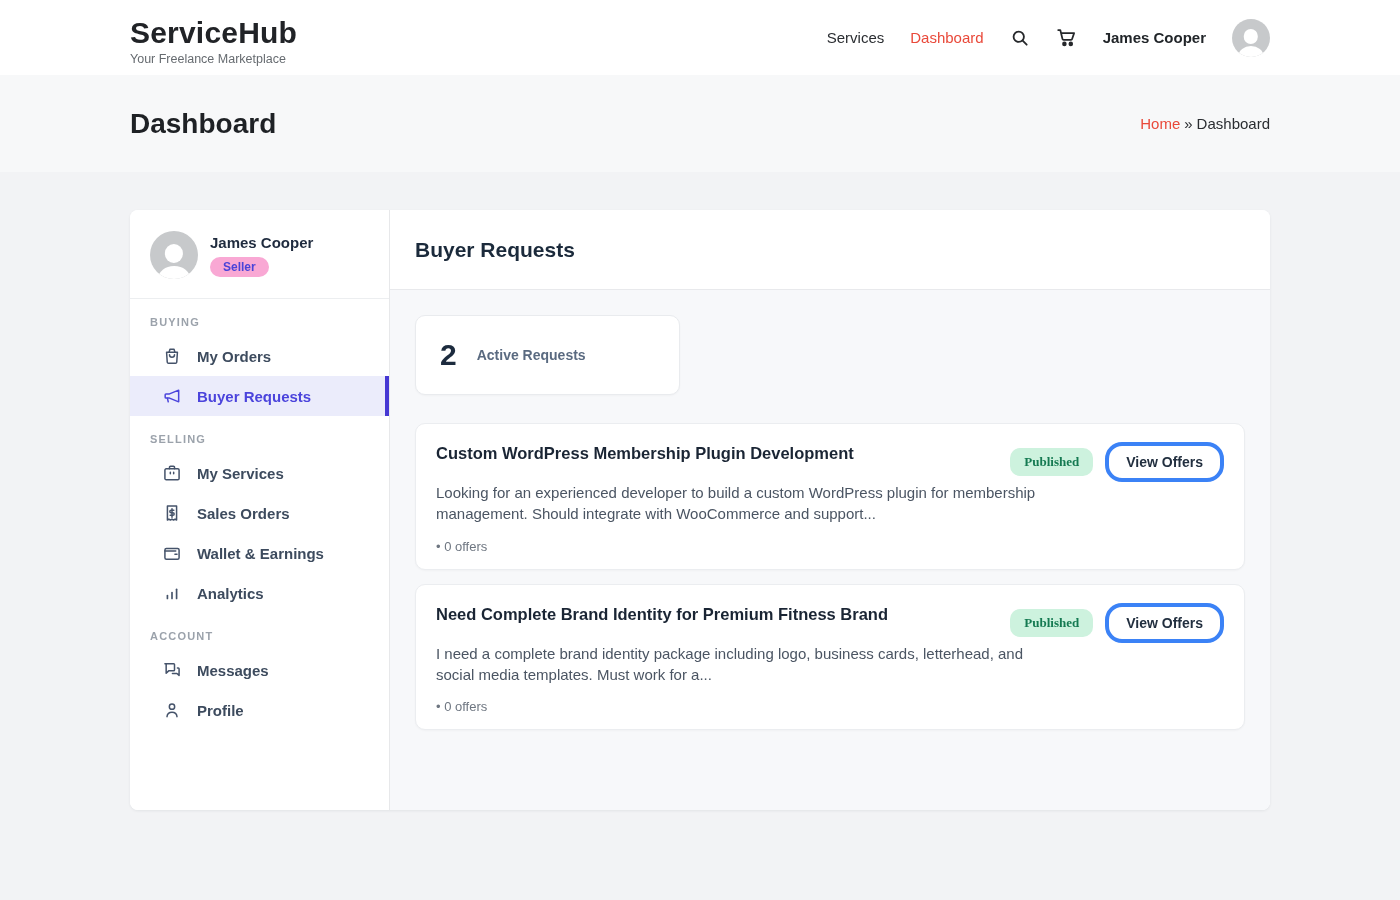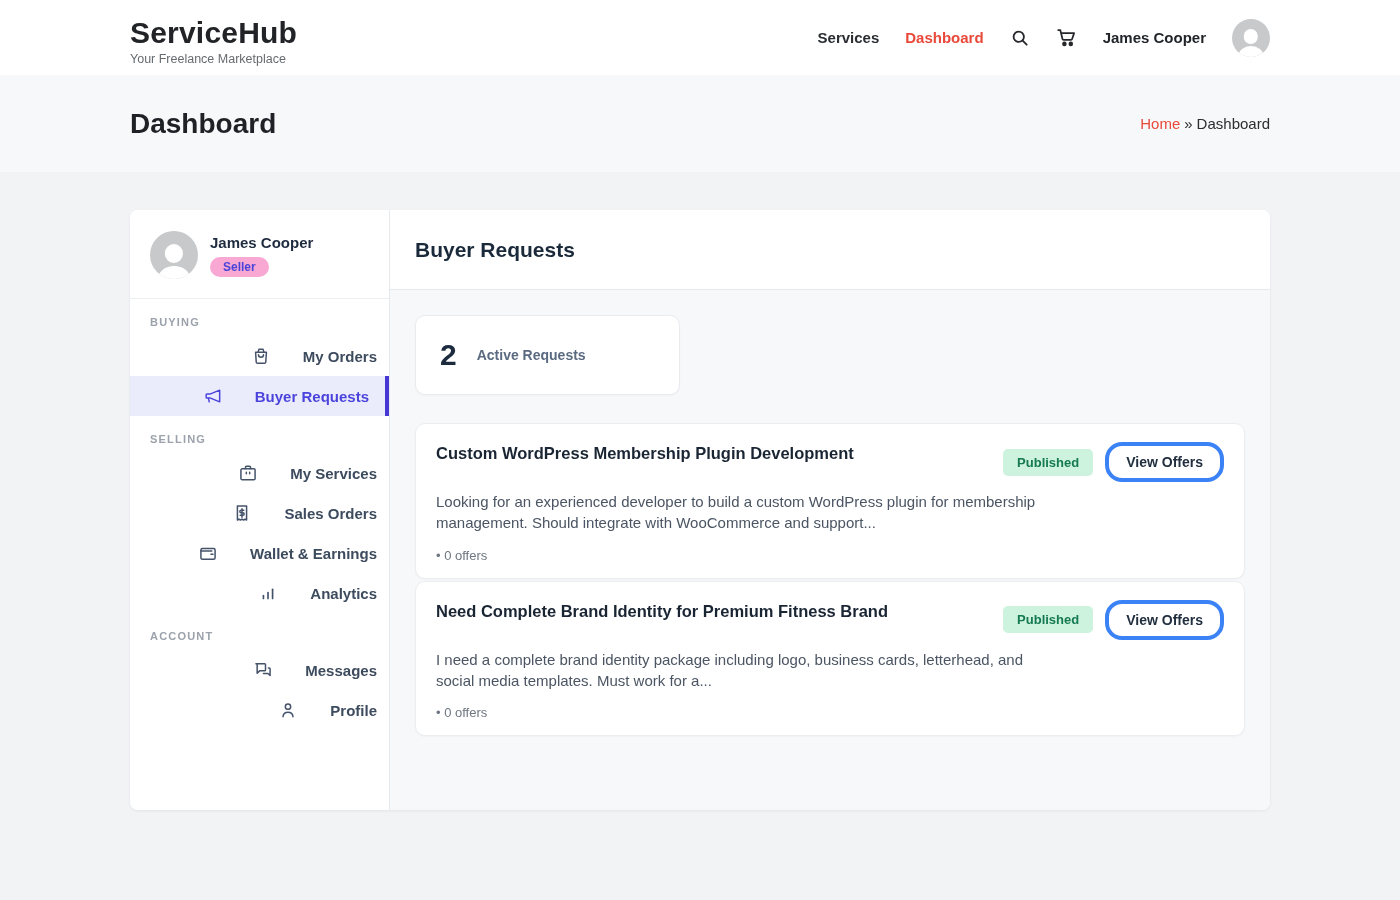--- a/index.html
+++ b/index.html
@@ -17,21 +17,21 @@
     background: #ffffff;
     display: flex;
     align-items: center;
     justify-content: space-between;
     padding: 0 130px;
   }
   .brand-block { display: flex; flex-direction: column; justify-content: center; padding-top: 6px; }
   .brand-name { font-size: 30px; font-weight: 700; color: #212327; letter-spacing: 0.2px; }
   .brand-tagline { font-size: 12.5px; color: #666b70; margin-top: 2px; }
   .header-right { display: flex; align-items: center; gap: 26px; }
-  .nav-link { font-size: 15px; font-weight: 700; color: #2a2d31; text-decoration: none; cursor: pointer; }
+  .nav-link { font-size: 15px; font-weight: 400; color: #2a2d31; text-decoration: none; cursor: pointer; }
   .nav-link.active { color: #e9493a; }
   .header-icon { display: inline-flex; align-items: center; cursor: pointer; color: #26282b; }
   .header-user-name { font-size: 15px; font-weight: 600; color: #212529; cursor: pointer; }
   .avatar {
     border-radius: 50%;
     background: #c7c9cb;
     position: relative;
     overflow: hidden;
     flex-shrink: 0;
   }
@@ -98,27 +98,26 @@
   .nav-section-label {
     font-size: 11px;
     font-weight: 700;
     letter-spacing: 1.2px;
     color: #9ba2ab;
     padding: 17px 20px 8px;
   }
   .nav-item {
     display: flex;
     align-items: center;
-    gap: 32px;
-    padding: 10px 12px;
+    gap: 15px;
+    padding: 10px 32px;
     font-size: 15px;
     font-weight: 600;
     color: #3d4b5e;
     cursor: pointer;
-    justify-content: flex-end;
   }
   .nav-item .nav-icon { display: inline-flex; color: #45536a; }
   .nav-item.active {
     background: #ebecfb;
     color: #4b44dc;
     border-right: 4px solid #4537d3;
     padding-right: 16px;
   }
   .nav-item.active .nav-icon { color: #4b44dc; }
 
@@ -155,52 +154,53 @@
     border-radius: 10px;
     padding: 22px 24px;
     display: flex;
     align-items: center;
     gap: 20px;
     box-shadow: 0 1px 2px rgba(20,25,40,0.03);
   }
   .stat-value { font-size: 30px; font-weight: 800; color: #1c2b3e; }
   .stat-label { font-size: 14px; font-weight: 600; color: #5a6a80; }
 
-  .request-list { margin-top: 28px; display: flex; flex-direction: column; gap: 2px; }
+  .request-list { margin-top: 28px; display: flex; flex-direction: column; gap: 14px; }
   .request-card {
     background: #ffffff;
     border: 1px solid #ebedf0;
     border-radius: 10px;
     padding: 18px 20px 15px;
     box-shadow: 0 1px 2px rgba(20,25,40,0.03);
   }
   .request-top { display: flex; justify-content: space-between; align-items: flex-start; }
   .request-title { font-size: 16.5px; font-weight: 700; color: #1a2534; padding-top: 2px; }
   .request-actions { display: flex; align-items: center; gap: 12px; flex-shrink: 0; margin-left: 20px; }
   .status-badge {
     background: #cdf2de;
     color: #157a52;
     font-size: 13px;
     font-weight: 700;
     padding: 6px 14px;
-    border-radius: 5px;
+    border-radius: 10px;
+    font-family: Liberation Serif, serif;
   }
   .secondary-btn {
     background: #ffffff;
     border: 4px solid #3b82f6;
     color: #222f3f;
     font-family: inherit;
     font-size: 14px;
     font-weight: 600;
     border-radius: 17px;
     padding: 8px 17px;
     cursor: pointer;
   }
   .request-desc {
-    margin-top: 9px;
+    margin-top: 0;
     font-size: 15px;
     line-height: 1.42;
     color: #4b5563;
     max-width: 615px;
   }
   .request-offers { margin-top: 14px; font-size: 13px; color: #6e7681; }
 </style>
 </head>
 <body>
 

